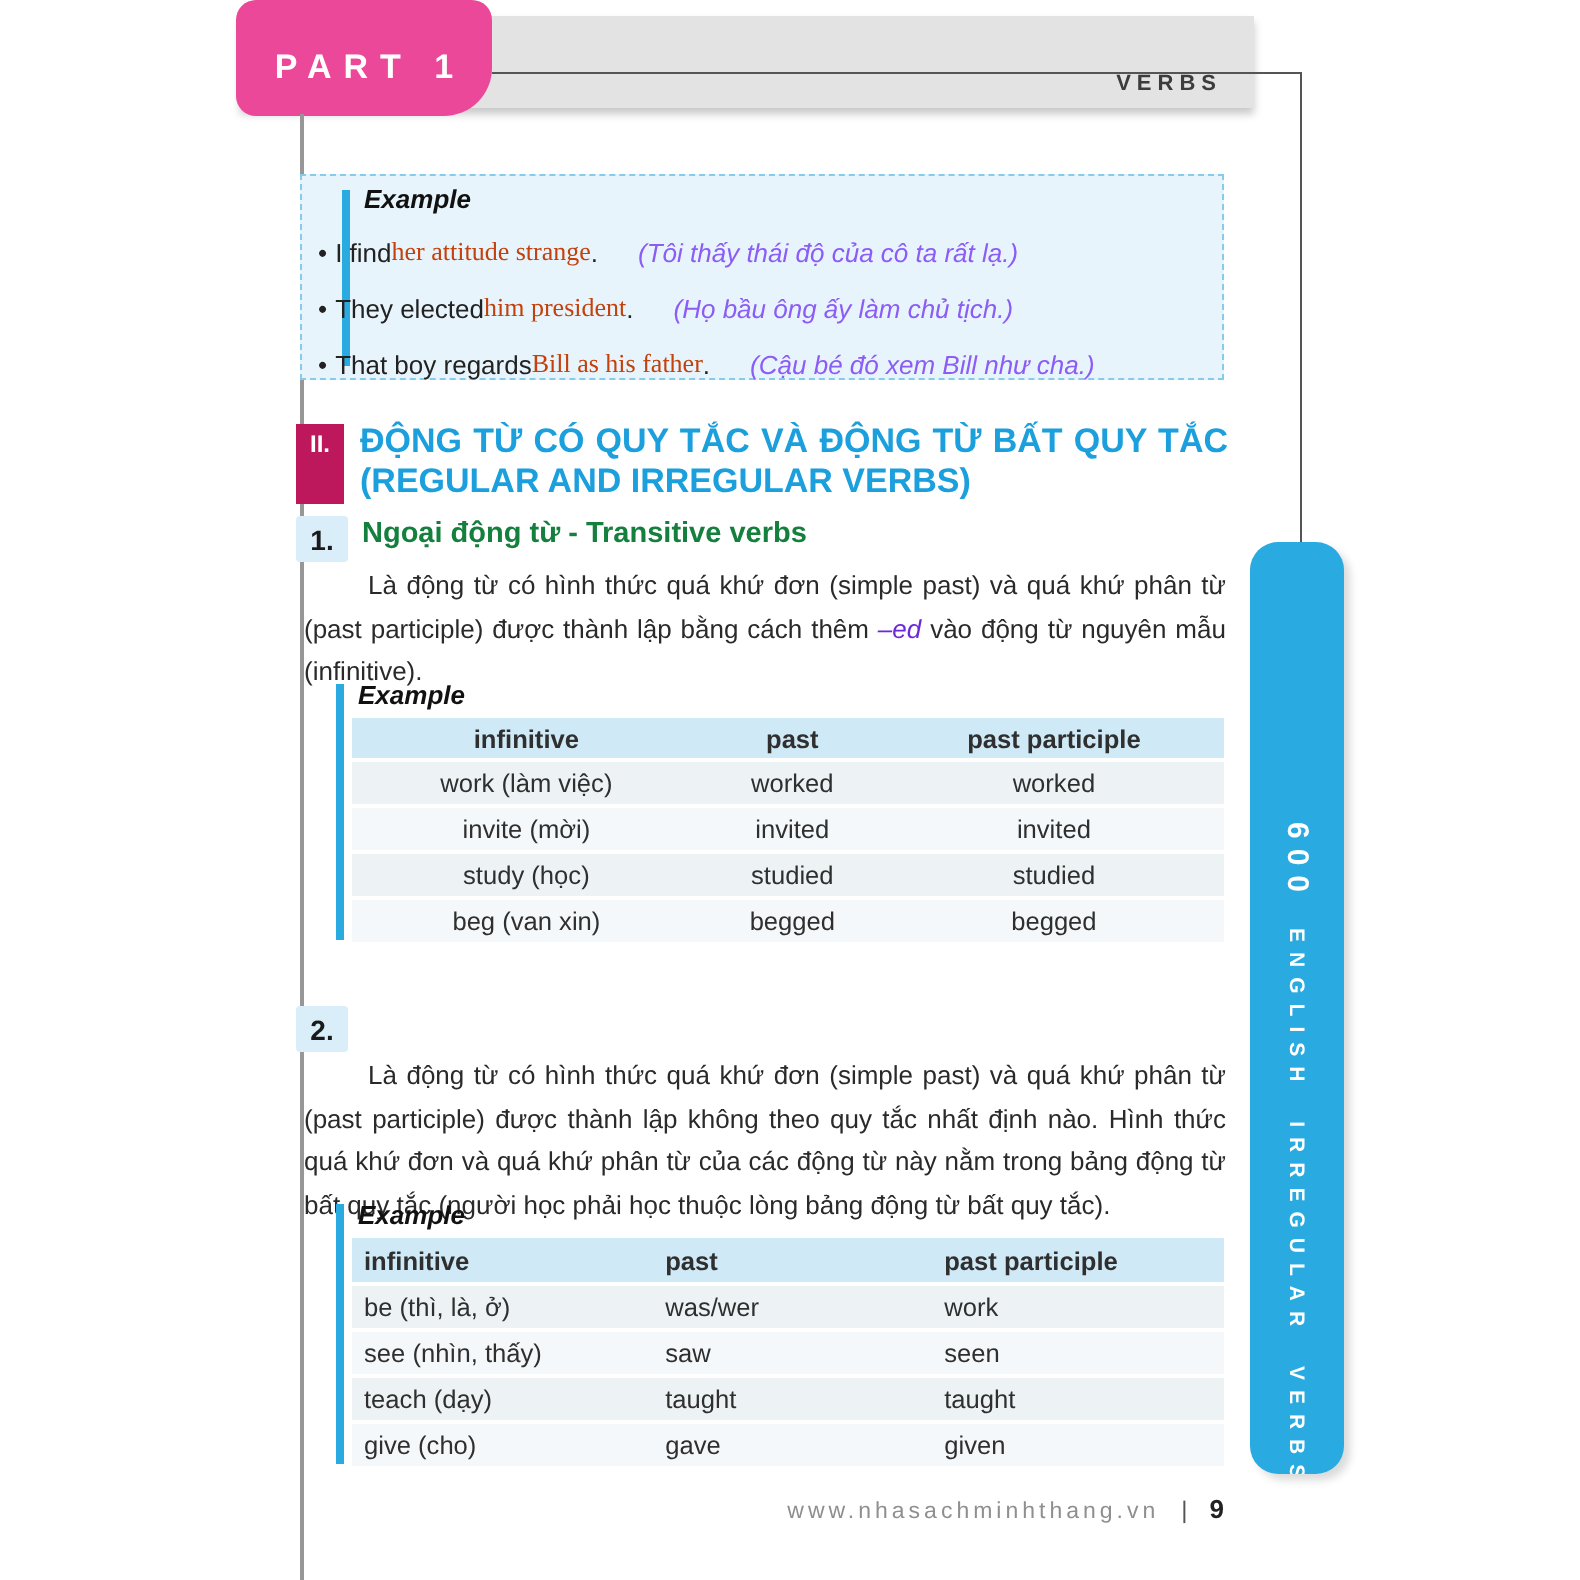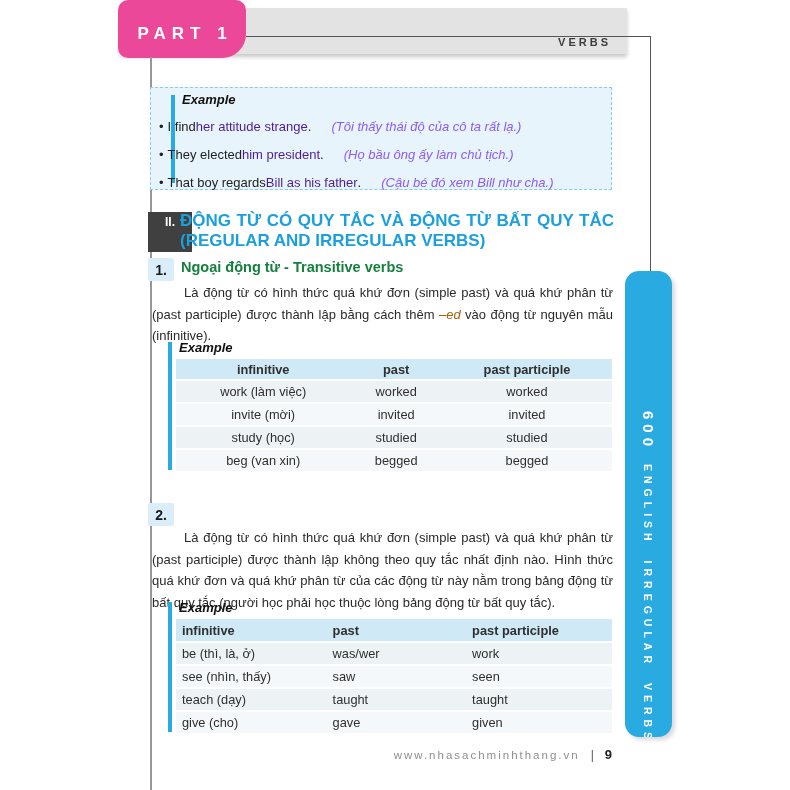--- a/index.html
+++ b/index.html
@@ -39,27 +39,27 @@
   
   .example-box{
     position:absolute;left:150px;top:87px;width:462px;height:103px;
     background:#e8f4fb;border:1px dashed #86cbe9;box-sizing:border-box;
   }
   .exbox-accent{position:absolute;left:20px;top:7px;width:4px;height:88px;background:#29abe2;}
   .exbox-label{position:absolute;left:31px;top:4px;font-size:13px;font-weight:bold;font-style:italic;color:#111;}
   .exbox-items{position:absolute;left:8px;top:24px;right:6px;display:flex;flex-direction:column;}
   .ex-item{height:28px;display:flex;align-items:center;font-size:13px;color:#222;white-space:nowrap;}
   .ex-bullet{font-size:13px;margin-right:4px;color:#222;}
-  .hl{color:#4c1d95;}
-  .hl-it{color:#a16207;font-style:italic;}
+  .hl{color:#c2410c;font-family:Liberation Serif, serif;}
+  .hl-it{color:#6d28d9;font-style:italic;}
   .trans{color:#8b5cf6;font-style:italic;margin-left:20px;text-align:right;}
 
   
   .secII-num{
-    position:absolute;left:148px;top:212px;width:44px;height:40px;background:#404040;
+    position:absolute;left:148px;top:212px;width:24px;height:40px;background:#be185d;
     color:#fff;font-weight:bold;font-size:12px;text-align:center;padding-top:3px;box-sizing:border-box;
   }
   .secII-text{
     position:absolute;left:180px;top:211px;width:434px;
     color:#1b9fdd;font-weight:bold;font-size:17px;line-height:19.5px;text-align:justify;
   }
 
   
   .sub-num{
     position:absolute;width:26px;height:23px;background:#d9eef8;border-radius:2px;

